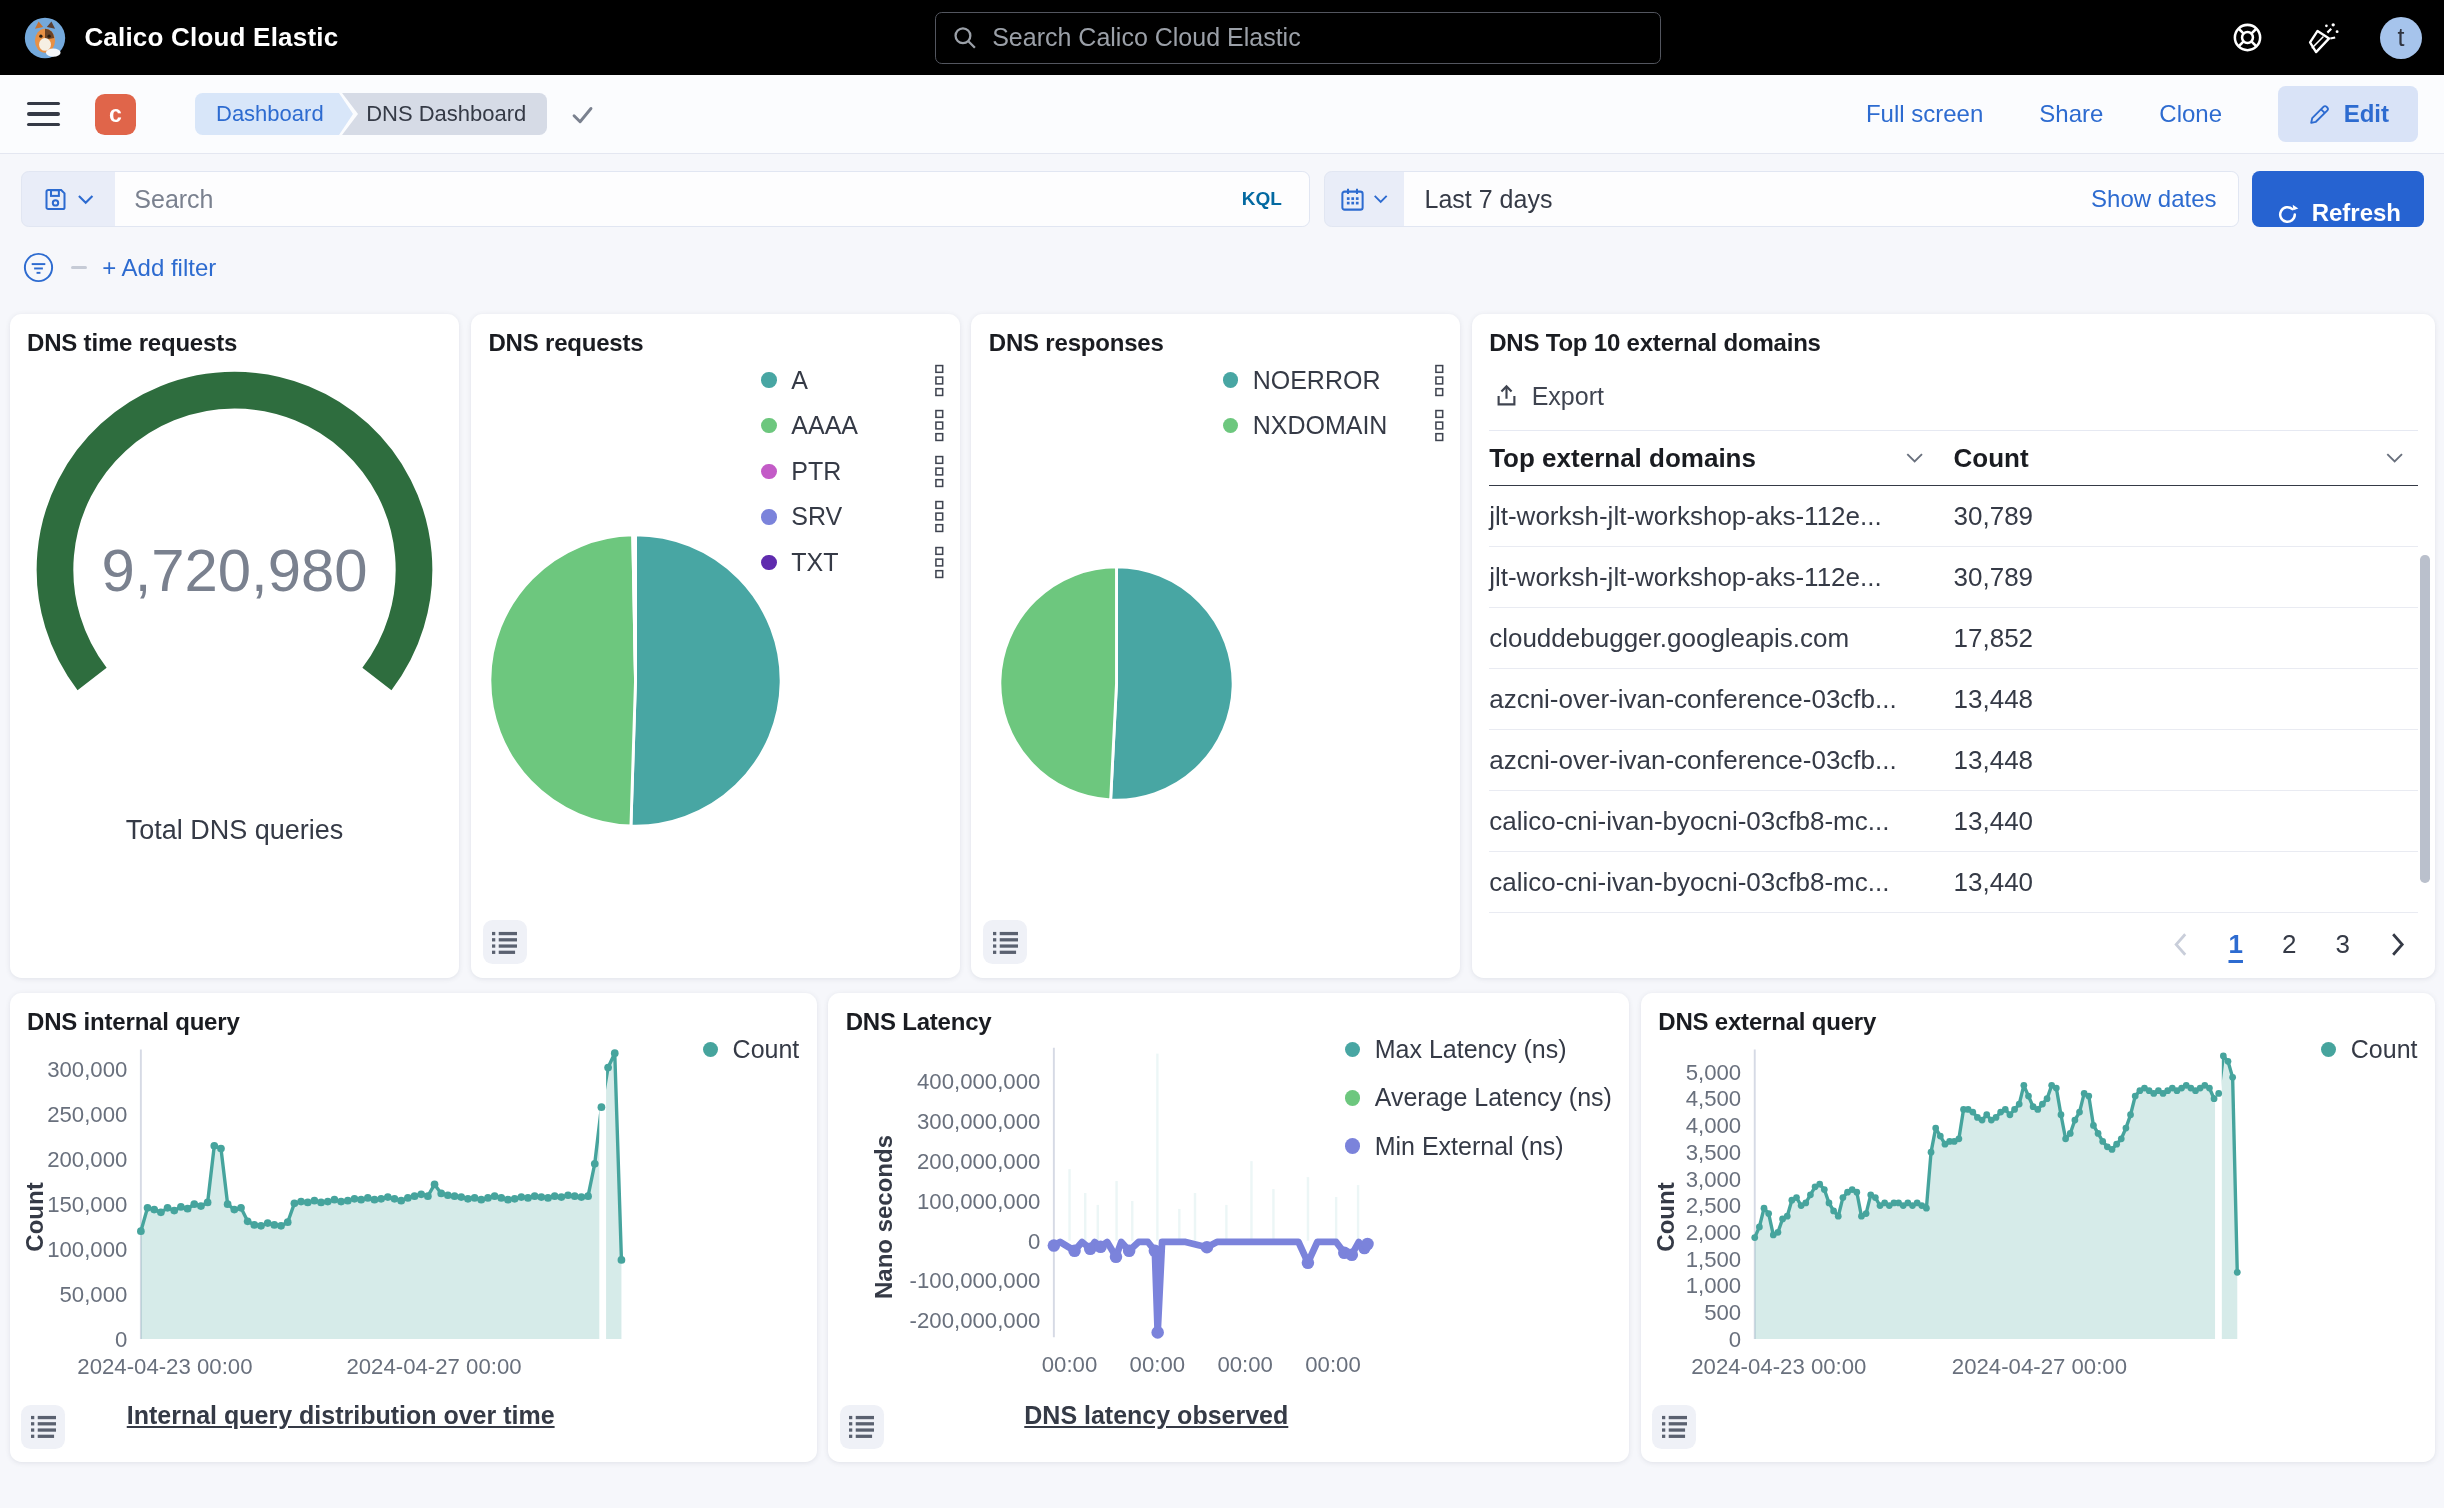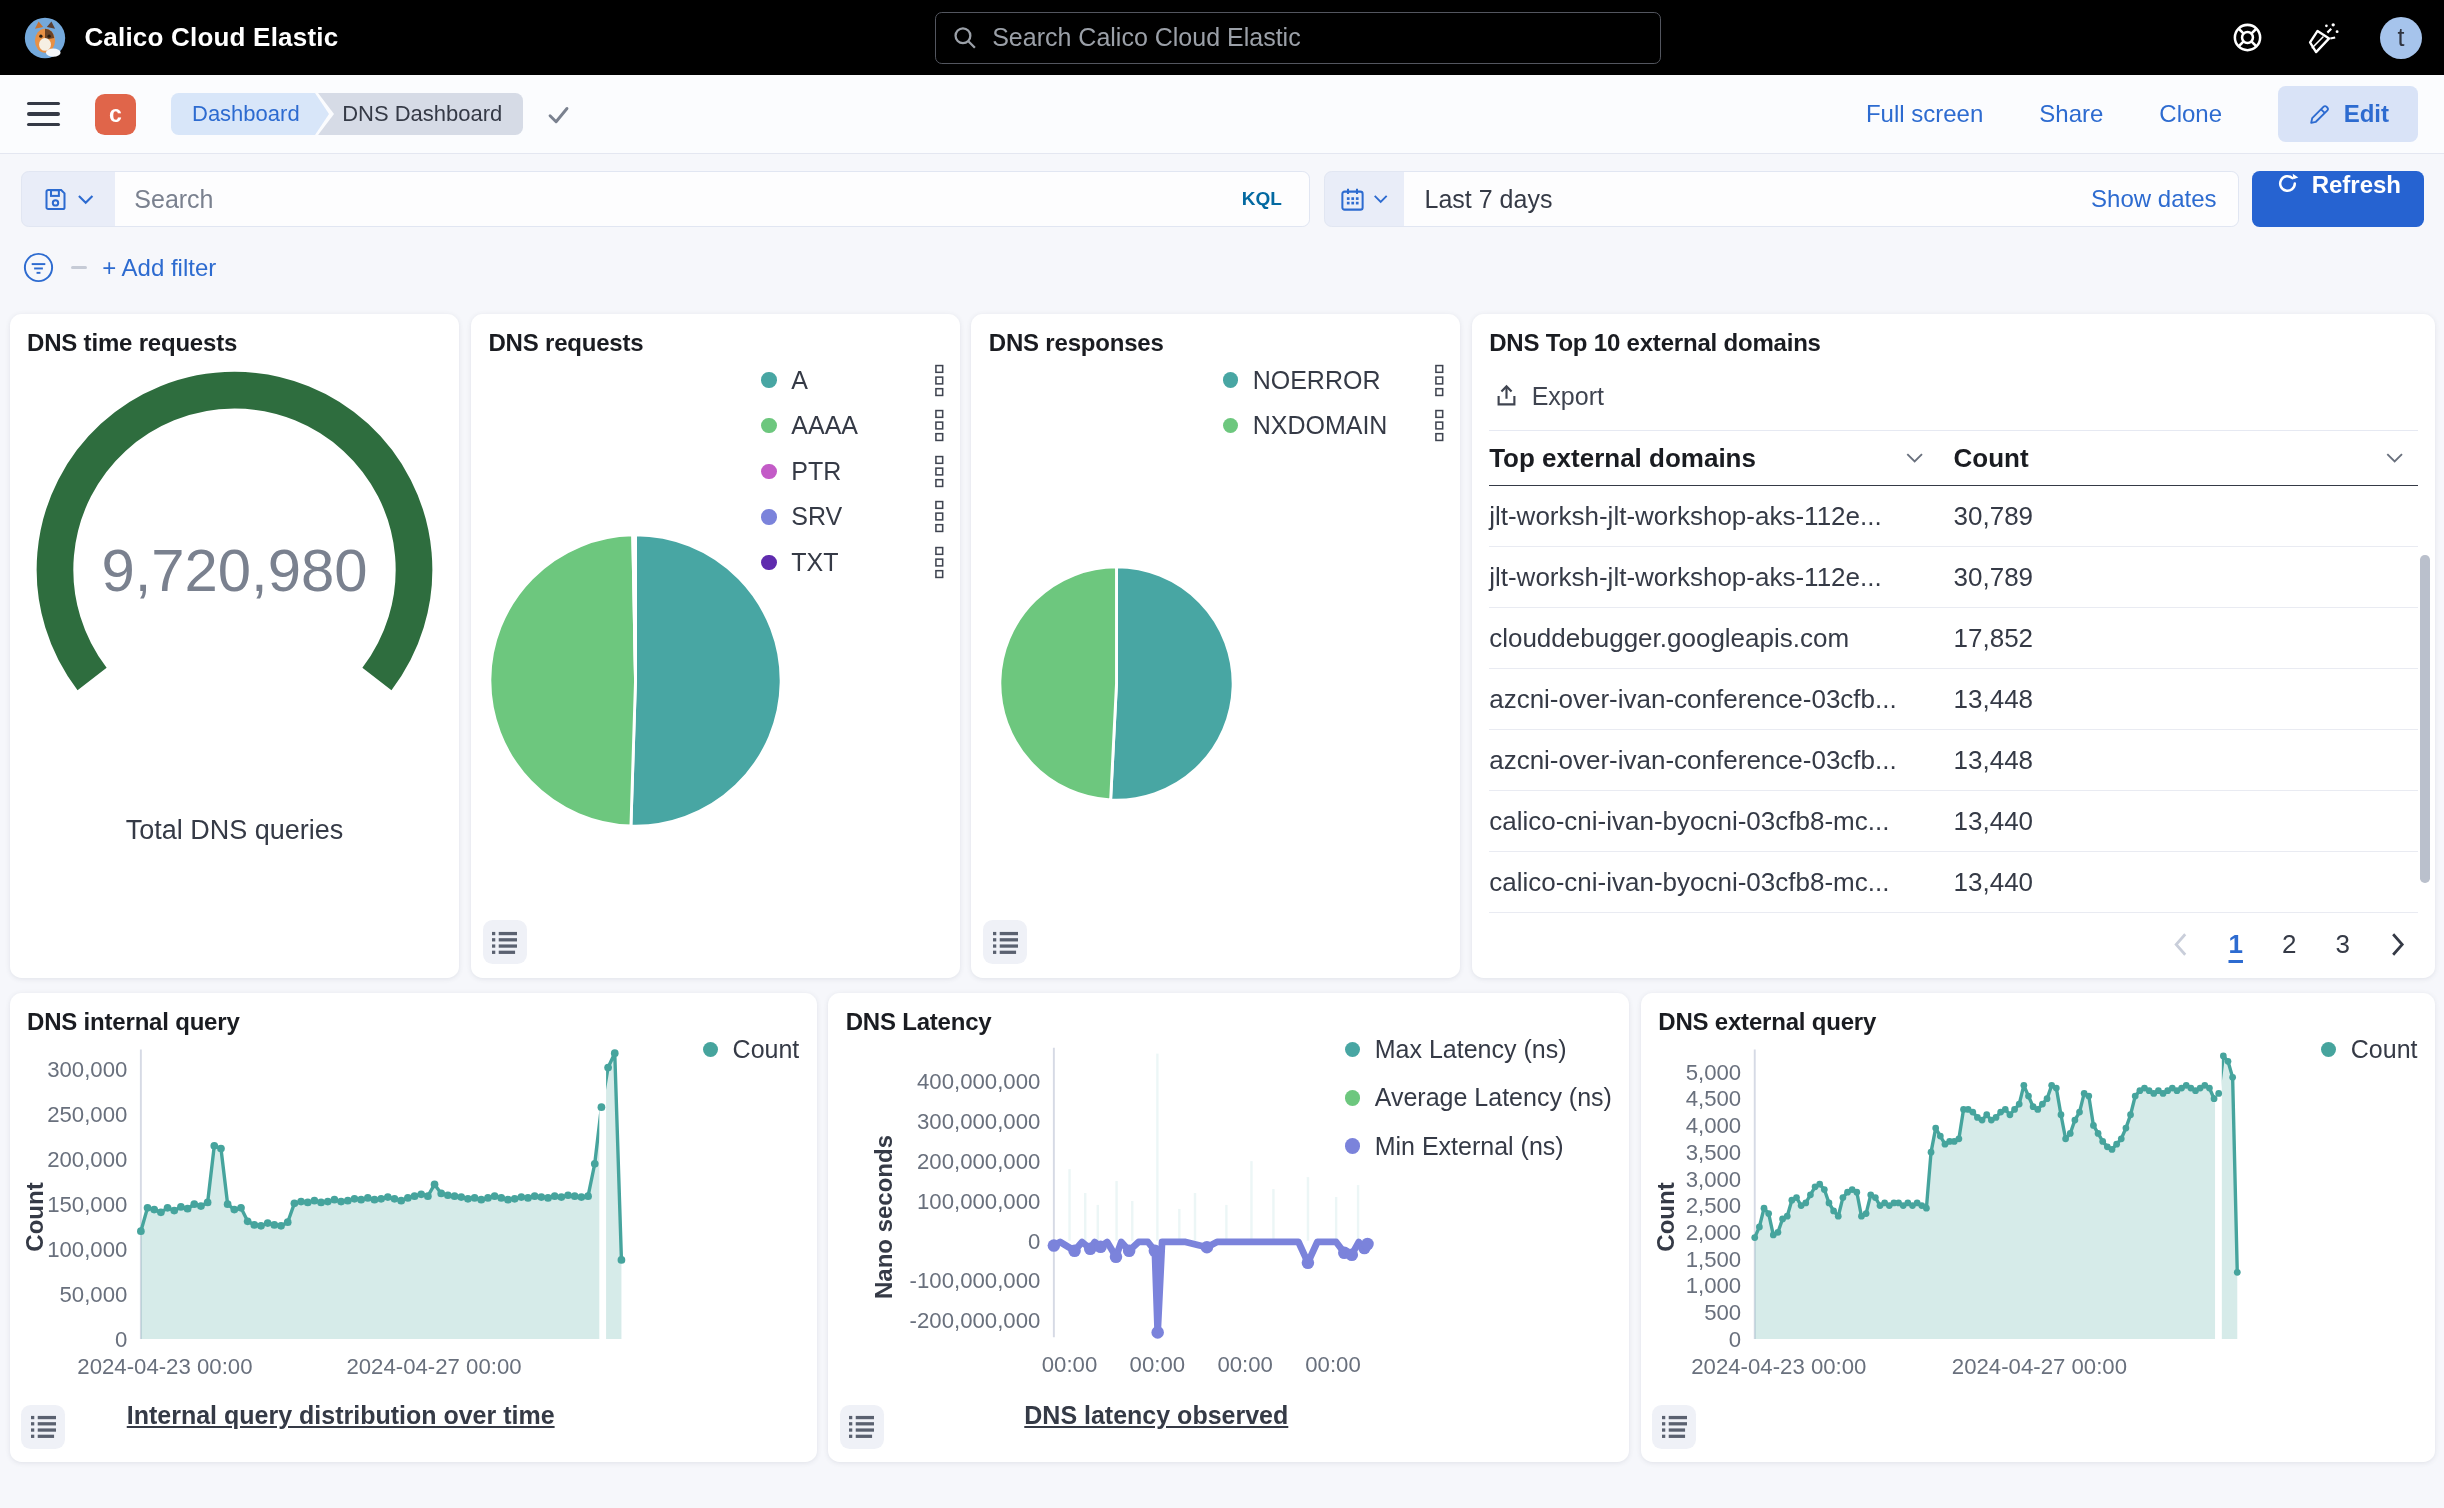--- a/index.html
+++ b/index.html
@@ -17,21 +17,21 @@
   .hright { position:absolute; right:23px; display:flex; align-items:center; gap:39px; }
   .avatar { width:42px; height:42px; border-radius:50%; background:#A6C4EC; color:#2F3440; font-size:25px;
             display:flex; align-items:center; justify-content:center; }
 
   
   .crumbbar { height:79px; background:#FBFCFE; border-bottom:1px solid #E4E7F1; display:flex; align-items:center; padding:0 27px; position:relative; }
   .burger { width:33px; height:25px; display:flex; flex-direction:column; justify-content:space-between; cursor:pointer; margin-right:35px; }
   .burger span { height:3.9px; background:#353A46; border-radius:1.9px; }
   .space-badge { width:41px; height:41px; border-radius:9.7px; background:#E0654A; color:#fff; font-size:23px; font-weight:bold;
                  display:flex; align-items:center; justify-content:center; margin-right:35px; }
-  .crumbs { display:flex; align-items:center; height:50px; }
+  .crumbs { display:flex; align-items:center; height:50px;margin-left:24px; }
   .crumb1 { background:#D8E6F9; color:#2D6BD0; font-size:22px; height:42px; display:flex; align-items:center;
             padding:0 15.4px 0 21px; border-radius:7.7px 0 0 7.7px; position:relative; z-index:3; }
   .crumb1 .arr-w { position:absolute; left:100%; top:50%; transform:translateY(-50%); width:0; height:0;
             border-left:19.3px solid #FBFCFE; border-top:25px solid transparent; border-bottom:25px solid transparent; z-index:2; }
   .crumb1 .arr-c { position:absolute; left:100%; top:50%; transform:translateY(-50%); width:0; height:0;
             border-left:14.5px solid #D8E6F9; border-top:21px solid transparent; border-bottom:21px solid transparent; z-index:3; }
   .crumb2 { background:#D6DBE6; color:#353A46; font-size:22px; height:42px; display:flex; align-items:center;
             padding:0 21px 0 31px; border-radius:0 7.7px 7.7px 0; margin-left:-3.9px; z-index:1; }
   .crumb-check { margin-left:21px; }
   .crumb-actions { position:absolute; right:27px; display:flex; align-items:center; gap:56px; }
@@ -48,21 +48,21 @@
   .qinput { flex:1; background:#FDFDFE; display:flex; align-items:center; padding:0 9.7px 0 19.3px; }
   .qinput input { flex:1; border:none; outline:none; font-size:25px; color:#353A46; background:transparent; font-family:inherit; }
   .qinput input::placeholder { color:#7A818F; }
   .kql { color:#0369a1; font-size:19px; font-weight:700; padding:0 17.4px; cursor:pointer; }
   .dgroup { width:915px; flex:0 0 auto; display:flex; align-items:stretch; height:56px; background:#E9EDF8; border-radius:7.7px;
             overflow:hidden; border:1px solid #E1E6F2; }
   .dseg-icon { width:79px; display:flex; align-items:center; justify-content:center; gap:6.8px; cursor:pointer; }
   .dmain { flex:1; background:#FDFDFE; display:flex; align-items:center; padding:0 21px; }
   .dmain .range { font-size:25px; color:#353A46; flex:1; }
   .refresh-btn { flex:0 0 auto; height:56px; padding:0 23px; background:#2663D1; color:#fff; border:none; border-radius:7.7px;
-                 font-size:24px; font-weight:600; display:flex; align-items:flex-start; gap:11.6px; cursor:pointer; font-family:inherit; }
+                 font-size:24px; font-weight:600; display:flex; align-items:flex-end; gap:11.6px; cursor:pointer; font-family:inherit; }
   .frow { margin-top:19.3px; display:flex; align-items:center; gap:15.4px; height:42px; }
   .fdash { width:15.4px; height:2.9px; background:#C6CBD6; border-radius:1.9px; }
   .addfilter { color:#2D6BD0; font-size:24px; font-weight:500; cursor:pointer; }
 
   
   .grid { padding:25px 9.7px 0 9.7px; }
   .prow { display:flex; gap:11.6px; }
   .row2 { margin-top:15.4px; }
   .panel { background:#fff; border-radius:11.6px; box-shadow:0 1px 5.8px rgba(65,78,101,.12); position:relative; padding:15.4px 17.4px; }
   .panel h3 { font-size:24px; color:#1A1C21; font-weight:bold; letter-spacing:-0.2px; }

